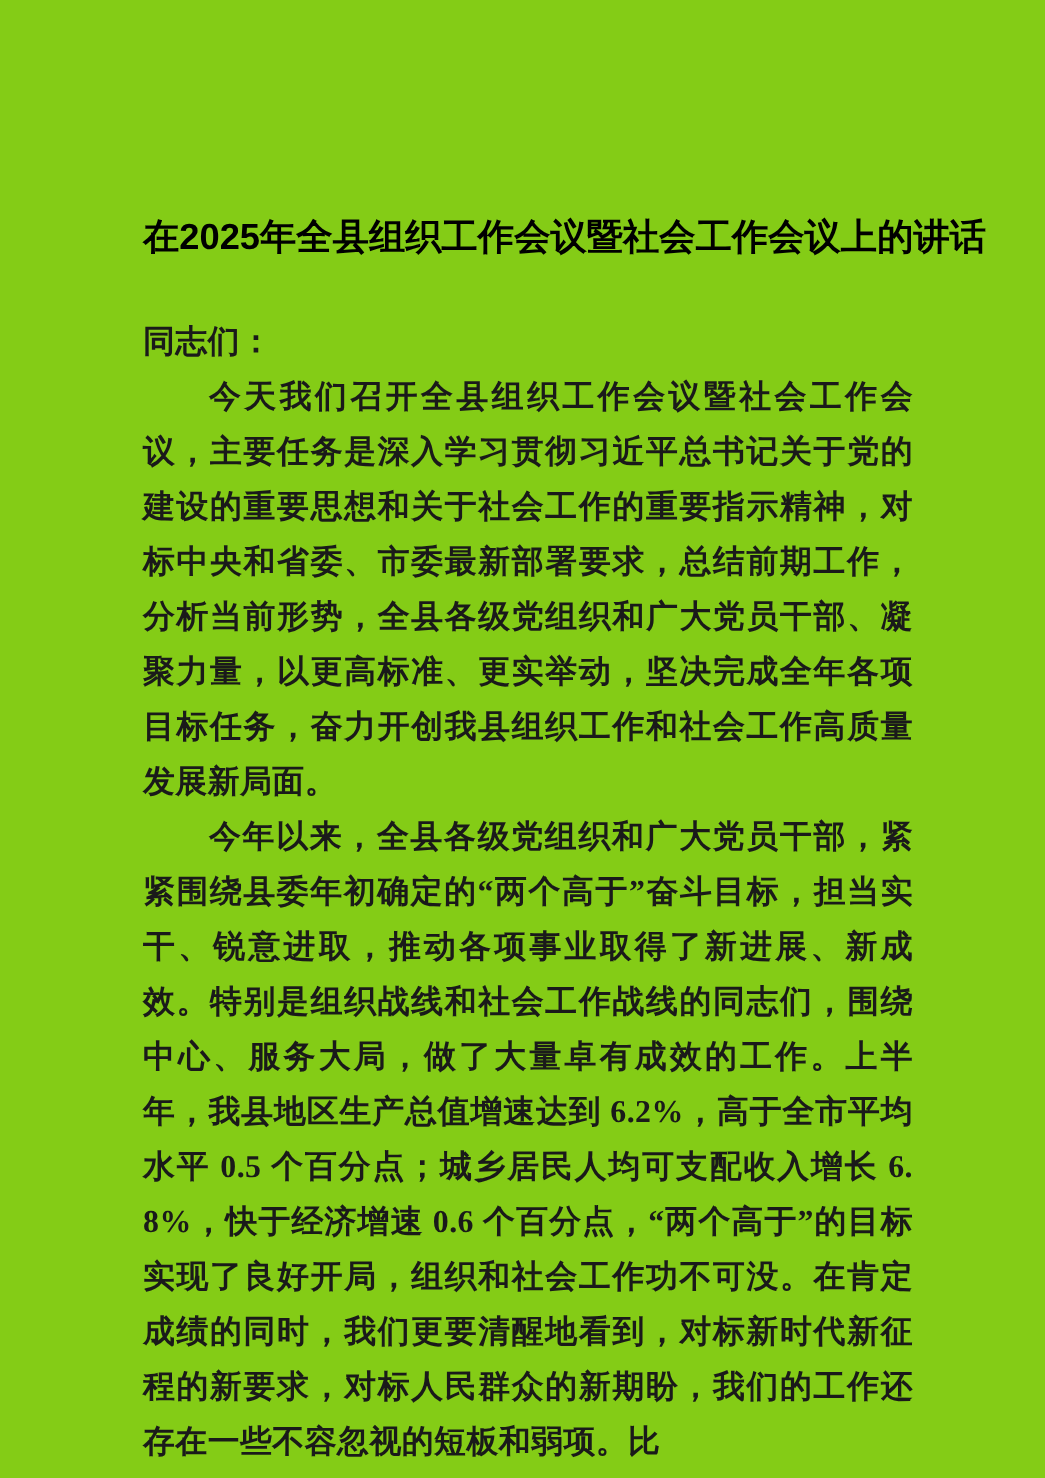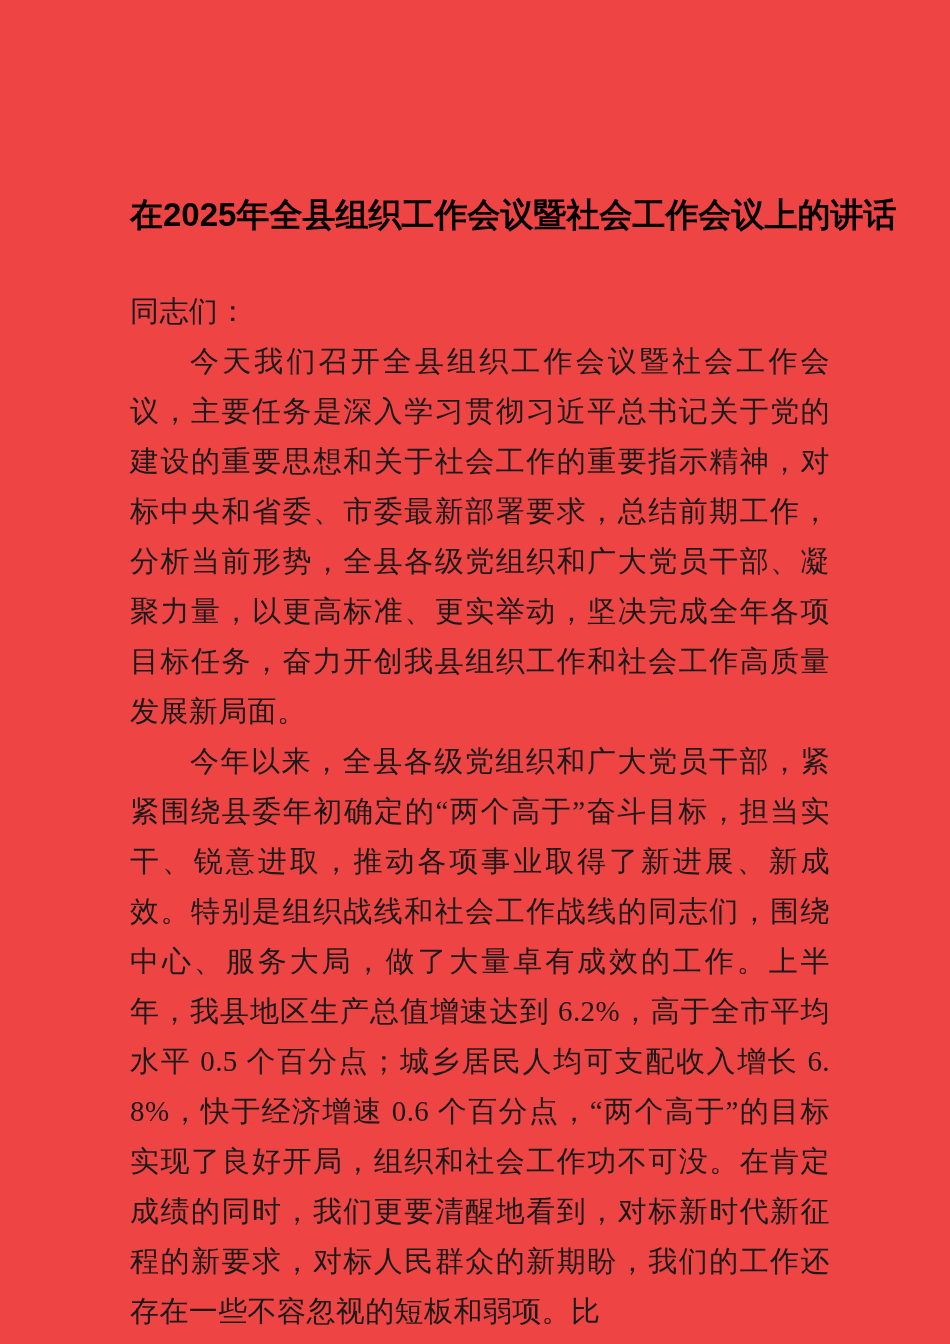--- a/index.html
+++ b/index.html
@@ -5,21 +5,21 @@
 <style>
   html, body {
     margin: 0;
     padding: 0;
     background: #ffffff;
   }
   .page {
     position: relative;
     width: 950px;
     height: 1344px;
-    background: #ef4444;
+    background: #84cc16;
     margin: 0 auto;
     overflow: hidden;
     box-sizing: border-box;
   }
   .content {
     position: absolute;
     left: 130px;
     top: 0;
     width: 700px;
   }
@@ -30,20 +30,21 @@
     line-height: 46px;
     color: #000000;
     text-align: center;
     letter-spacing: 0px;
     white-space: nowrap;
     margin: 0;
     padding-top: 192px;
   }
   .body-block {
     padding-top: 48px;
+    font-weight: bold;
   }
   p.para {
     font-family: "Liberation Serif", "DejaVu Serif", serif;
     font-size: 29px;
     line-height: 50px;
     color: #1a1a1a;
     margin: 0;
     text-align: justify;
     text-justify: inter-character;
     text-align-last: left;

